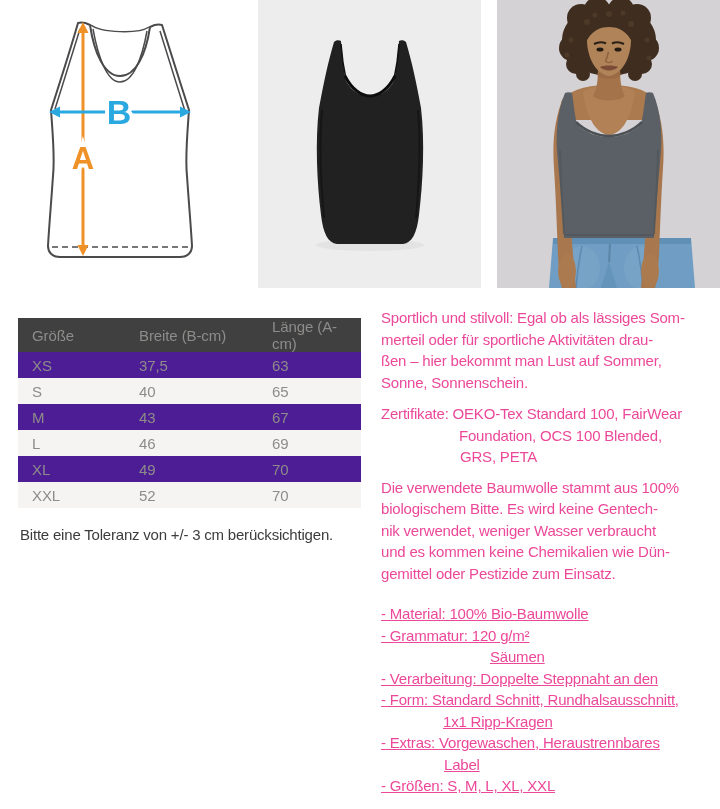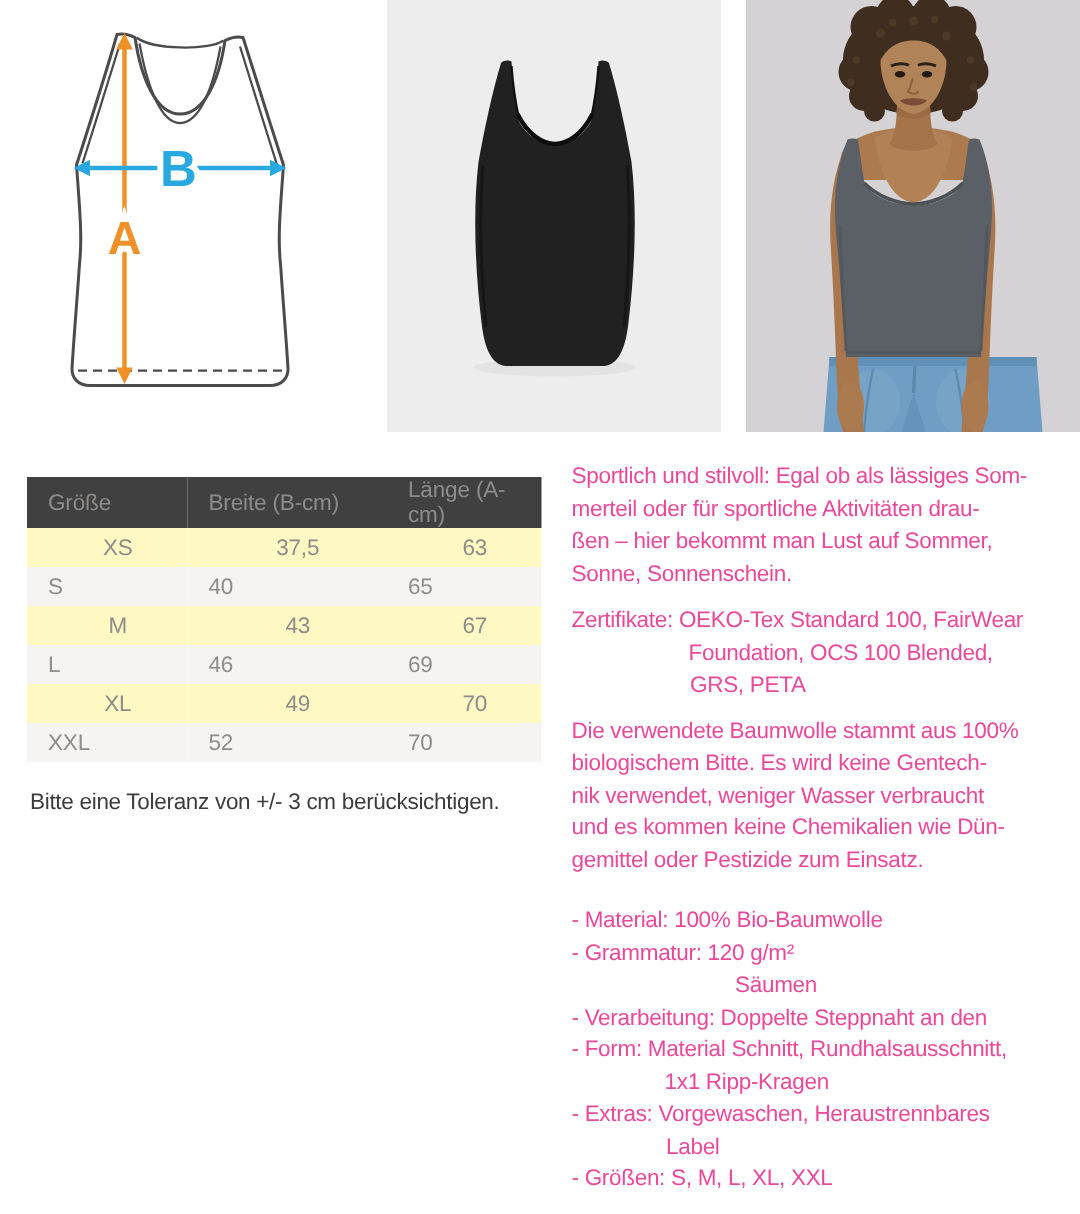--- a/index.html
+++ b/index.html
@@ -18,35 +18,35 @@
   #left-col{position:absolute;left:18px;top:318px;width:343px;}
   table.size-table{
     border-collapse:collapse;table-layout:fixed;width:343px;
     font-size:15px;color:#8e8c8a;letter-spacing:-0.1px;
   }
   table.size-table th{font-weight:400;text-align:left;}
   table.size-table th,table.size-table td{
     padding:0 0 0 14px;height:26px;vertical-align:middle;
   }
   table.size-table thead tr{background:#404040;height:25px;}
-  tr.row-a{background:#fef9c3;text-align:center;}
+  tr.row-a{background:#4c1d95;}
   tr.row-b{background:#f5f4f2;}
   #tolerance-note{
     margin-top:18px;padding-left:2px;
     font-size:15px;letter-spacing:-0.2px;color:#3c3c3c;
   }
 
   #right-col{
     position:absolute;left:381px;top:307px;width:334px;
     font-size:15px;line-height:21.5px;letter-spacing:-0.2px;color:#ec4899;
   }
   .para{margin:0 0 10px 0;}
   .para:nth-child(2){margin-bottom:9px;}
   .para:nth-child(3){margin-bottom:19px;}
-  .para:last-child{margin-bottom:0;}
+  .para:last-child{margin-bottom:0;text-decoration:underline;}
   .line{white-space:nowrap;}
 </style>
 </head>
 <body>
 
 <div class="img-box" id="diagram-box">
   <svg viewBox="0 0 258 288" xmlns="http://www.w3.org/2000/svg">
 
     <path d="M78,23 C72,44 60,82 51,110 C53,138 55,158 53,176 C51,205 49,228 48,246
              C48,252 52,257 60,257 L180,257 C188,257 192,252 192,246
@@ -244,19 +244,19 @@
       <div class="line">biologischem Bitte. Es wird keine Gentech-</div>
       <div class="line">nik verwendet, weniger Wasser verbraucht</div>
       <div class="line">und es kommen keine Chemikalien wie Dün-</div>
       <div class="line">gemittel oder Pestizide zum Einsatz.</div>
     </div>
     <div class="para">
       <div class="line">- Material: 100% Bio-Baumwolle</div>
       <div class="line">- Grammatur: 120 g/m²</div>
       <div class="line" style="padding-left: 109px;">Säumen</div>
       <div class="line">- Verarbeitung: Doppelte Steppnaht an den</div>
-      <div class="line">- Form: Material Schnitt, Rundhalsausschnitt,</div>
+      <div class="line">- Form: Standard Schnitt, Rundhalsausschnitt,</div>
       <div class="line" style="padding-left: 62px;">1x1 Ripp-Kragen</div>
       <div class="line">- Extras: Vorgewaschen, Heraustrennbares</div>
       <div class="line" style="padding-left: 63px;">Label</div>
       <div class="line">- Größen: S, M, L, XL, XXL</div>
     </div>
   </div>
 
 </body></html>

